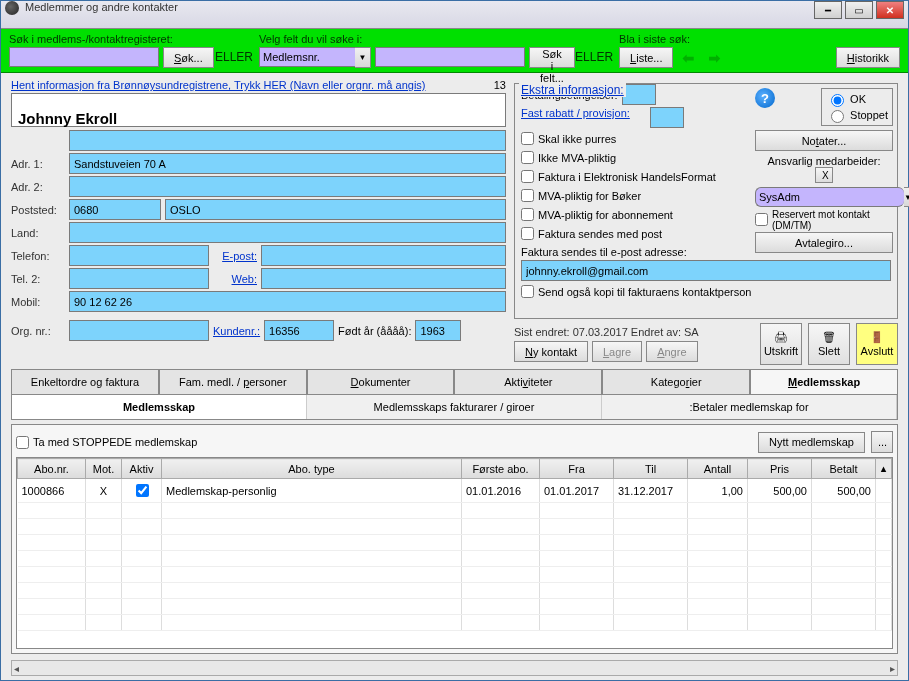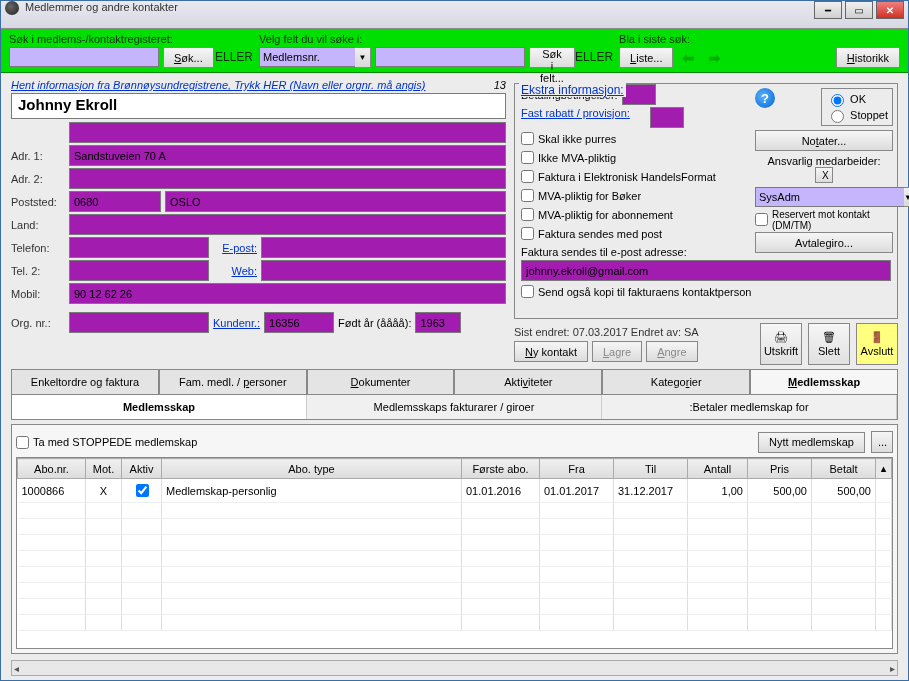--- a/index.html
+++ b/index.html
@@ -17,25 +17,25 @@
 .eller { color: #003300; font-size: 12px; align-self: flex-end; padding-bottom: 4px; }
 .sinput { height: 20px; border: 1px solid #7a7a7a; background: #c4b5fd; padding: 0 3px; }
 .sbtn { height: 21px; border: 1px solid #888; background: linear-gradient(to bottom,#f6f6f6,#dcdcdc); padding: 0 10px; cursor: default; }
 .sbtn u { text-decoration: underline; }
 .nav-arrow { width: 22px; height: 20px; display:inline-flex; align-items:center; justify-content:center; font-size:14px; font-weight:bold; }
 .arrow-left { color:#00b000; }
 .arrow-right { color:#00b000; }
 .content { display: flex; padding: 4px 10px 0 10px; gap: 8px; }
 .left-panel { width: 495px; }
 .bregg-link { color: #0033cc; text-decoration: underline; font-size: 11px; }
-.link-row { display:flex; justify-content:space-between; padding: 2px 0; font-style: italic; }
-.name-box { border: 1px solid #7a7a7a; background: #fff; padding: 2px 6px; font-size: 15px; font-weight: bold; height: 26px; margin-bottom: 2px; }
+.link-row { display:flex; justify-content:space-between; padding: 2px 0; }
+.name-box { border: 1px solid #7a7a7a; background: #fff; padding: 16px 6px; font-size: 15px; font-weight: bold; height: 26px; margin-bottom: 2px; }
 .form-row { display: flex; align-items: center; height: 23px; gap: 4px; }
 .flabel { width: 54px; color: #333; }
-.finput { border: 1px solid #7a7a7a; background: #a21caf; height: 21px; padding: 0 4px; }
+.finput { border: 1px solid #7a7a7a; background: #7dd3fc; height: 21px; padding: 0 4px; }
 .flink { color: #0033cc; text-decoration: underline; }
 .right-panel { flex: 1; }
 .group-box { border: 1px solid #888; position: relative; padding: 4px 6px; margin-top: 6px; }
 .extra-header { color: #0033cc; text-decoration: underline; font-size: 12px; position:absolute; top:-1px; left:4px; background:#ececec; padding:0 2px; }
 .help-icon { width: 20px; height: 20px; border-radius: 50%; background: radial-gradient(circle at 40% 40%, #5ab0ff, #0066cc); color: #fff; font-weight: bold; display: inline-flex; align-items: center; justify-content: center; font-size: 13px; }
 .chk { display: flex; align-items: center; gap: 4px; font-size: 11px; height: 17px; }
 .chk input { margin:0; }
 .right-panel .side-box { position:absolute; right:4px; top:4px; width:138px; display:flex; flex-direction:column; gap:4px; }
 .radio-row { display:flex; align-items:center; gap:3px; }
 .status-txt { font-size:11px; color:#333; }
@@ -223,21 +223,21 @@
                   <span>Stoppet</span>
                 </label>
             </div>
           </div>
           <button class="sbtn" style="width:100%;">No<u>t</u>ater...</button>
           <div style="display:flex; justify-content:space-between; align-items:center;flex-direction:column;">
             <span>Ansvarlig medarbeider:</span>
             <button class="dotbtn" style="width:18px;height:16px;font-size:10px;">X</button>
           </div>
           <div class="sel-combo">
-            <input class="sinput" style="flex: 1 1 0%; border-right: none;" value="SysAdm">
+            <input class="sinput" style="flex: 1 1 0%; border-right: none; border-radius: 6px;" value="SysAdm">
             <div class="arrow">▼</div>
           </div>
           <label class="chk">
               <input type="checkbox" style="">
               <span style="font-size:10px;">Reservert mot kontakt (DM/TM)</span>
             </label>
           <button class="sbtn" style="width:100%;">Avtalegiro...</button>
         </div>
       </div>
 

